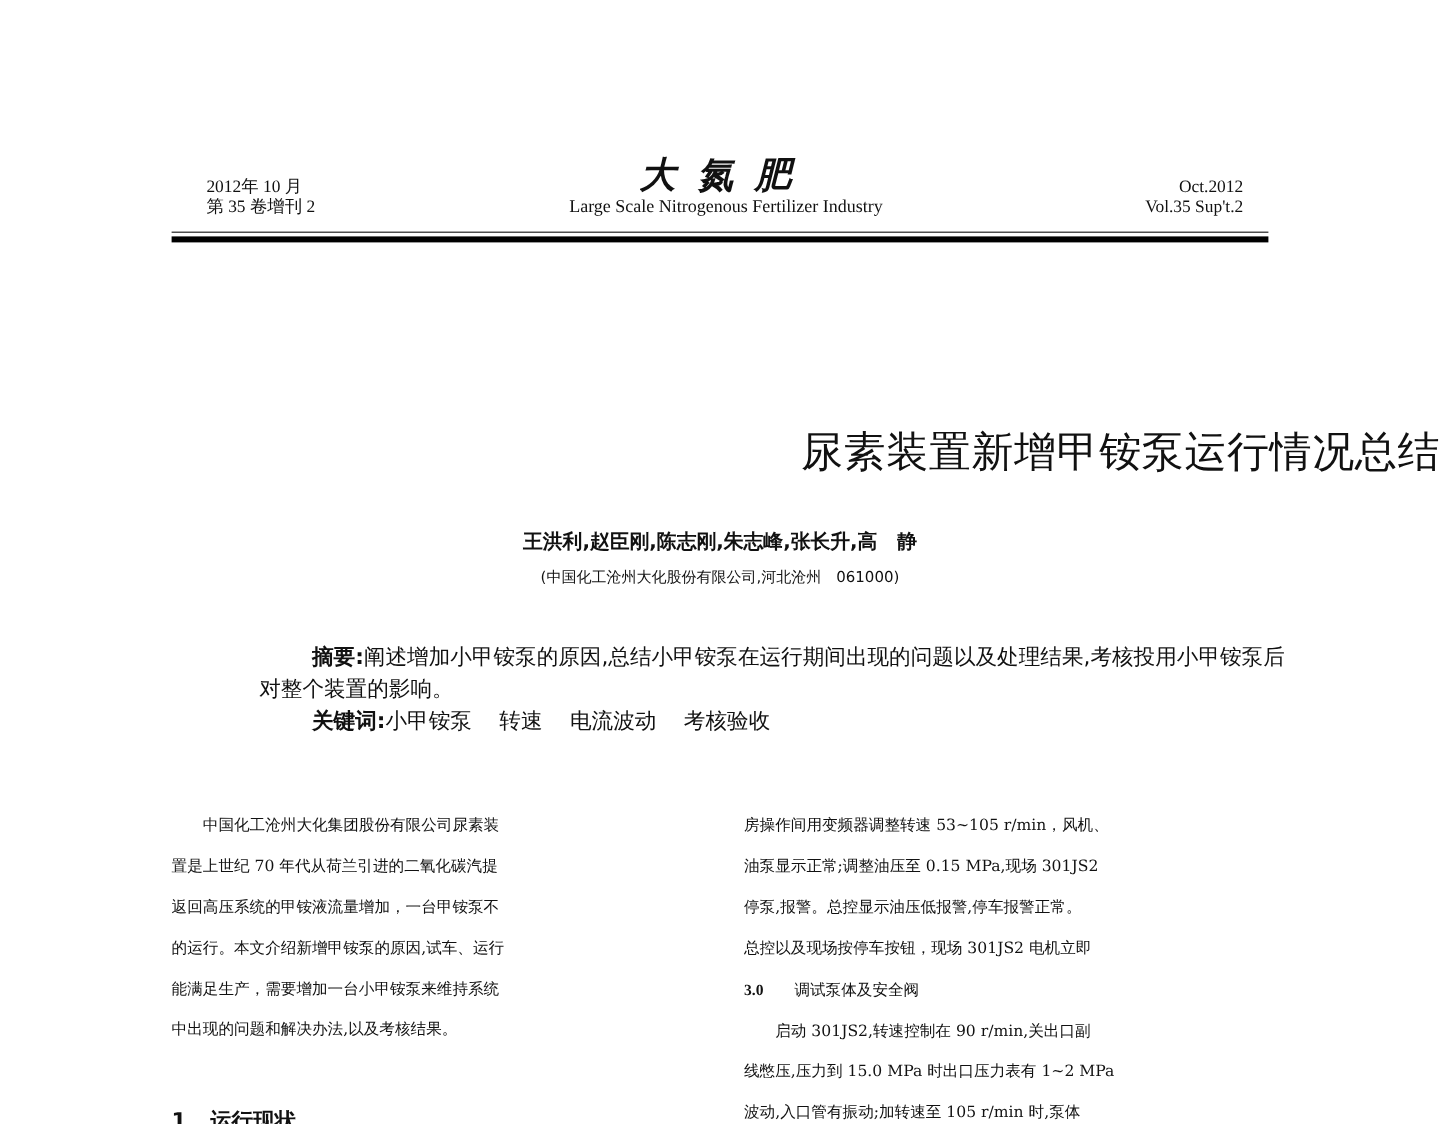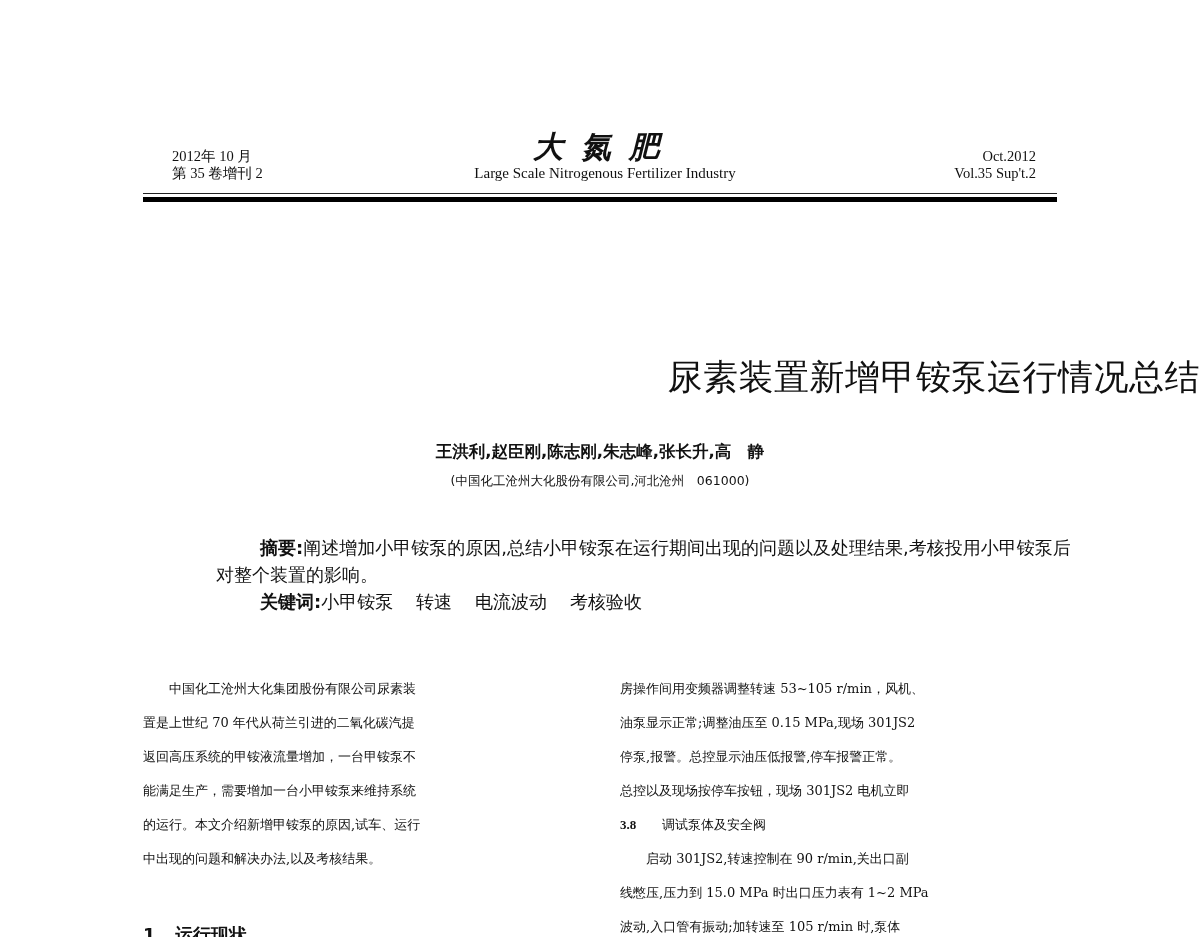--- a/index.html
+++ b/index.html
@@ -191,33 +191,33 @@
     <div class="line2">对整个装置的影响。</div>
     <div class="kw-line">
       <b>关键词:</b><span>小甲铵泵</span>&nbsp;&nbsp;&nbsp;&nbsp;<span>转速</span>&nbsp;&nbsp;&nbsp;&nbsp;<span>电流波动</span>&nbsp;&nbsp;&nbsp;&nbsp;<span>考核验收</span>
     </div>
   </div>
 
   <div class="col col-left">
     <span class="line indent">中国化工沧州大化集团股份有限公司尿素装</span>
     <span class="line">置是上世纪 70 年代从荷兰引进的二氧化碳汽提</span>
     <span class="line">返回高压系统的甲铵液流量增加，一台甲铵泵不</span>
+    <span class="line">的运行。本文介绍新增甲铵泵的原因,试车、运行</span>
     <span class="line">能满足生产，需要增加一台小甲铵泵来维持系统</span>
-    <span class="line">的运行。本文介绍新增甲铵泵的原因,试车、运行</span>
     <span class="line">中出现的问题和解决办法,以及考核结果。</span>
   </div>
 
   <div class="sec-title-left">
     <span class="num">1</span><span>运行现状</span>
   </div>
 
   <div class="col col-right">
     <span class="line">房操作间用变频器调整转速 53~105 r/min，风机、</span>
     <span class="line">油泵显示正常;调整油压至 0.15 MPa,现场 301JS2</span>
     <span class="line">停泵,报警。总控显示油压低报警,停车报警正常。</span>
     <span class="line">总控以及现场按停车按钮，现场 301JS2 电机立即</span>
-    <span class="line"><span class="sec-num">3.8</span><span>调试泵体及安全阀</span></span>
+    <span class="line"><span class="sec-num">3.0</span><span>调试泵体及安全阀</span></span>
     <span class="line indent">启动 301JS2,转速控制在 90 r/min,关出口副</span>
     <span class="line">线憋压,压力到 15.0 MPa 时出口压力表有 1~2 MPa</span>
     <span class="line">波动,入口管有振动;加转速至 105 r/min 时,泵体</span>
   </div>
 
 </div>
 
 </body></html>

